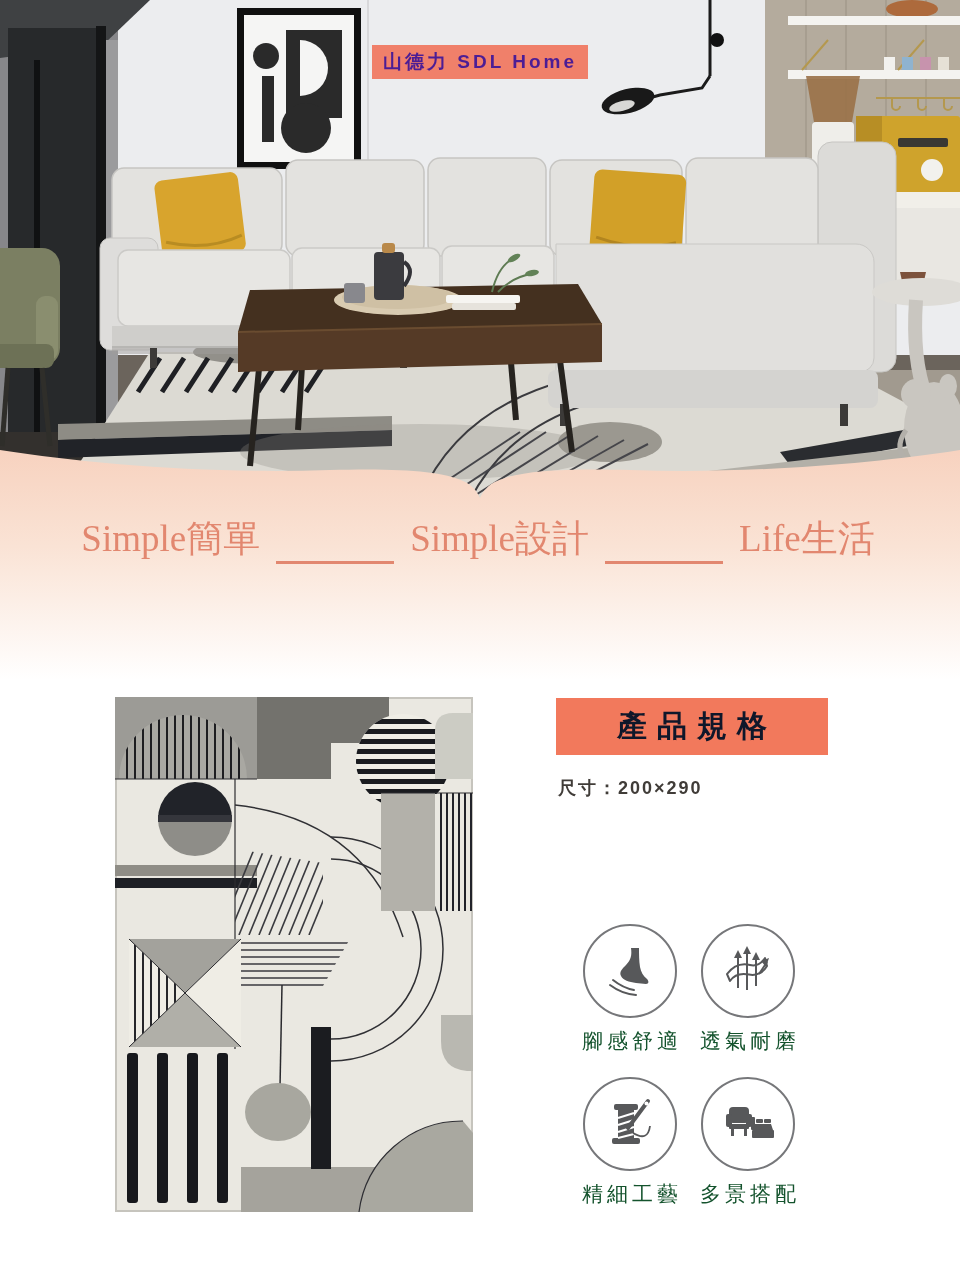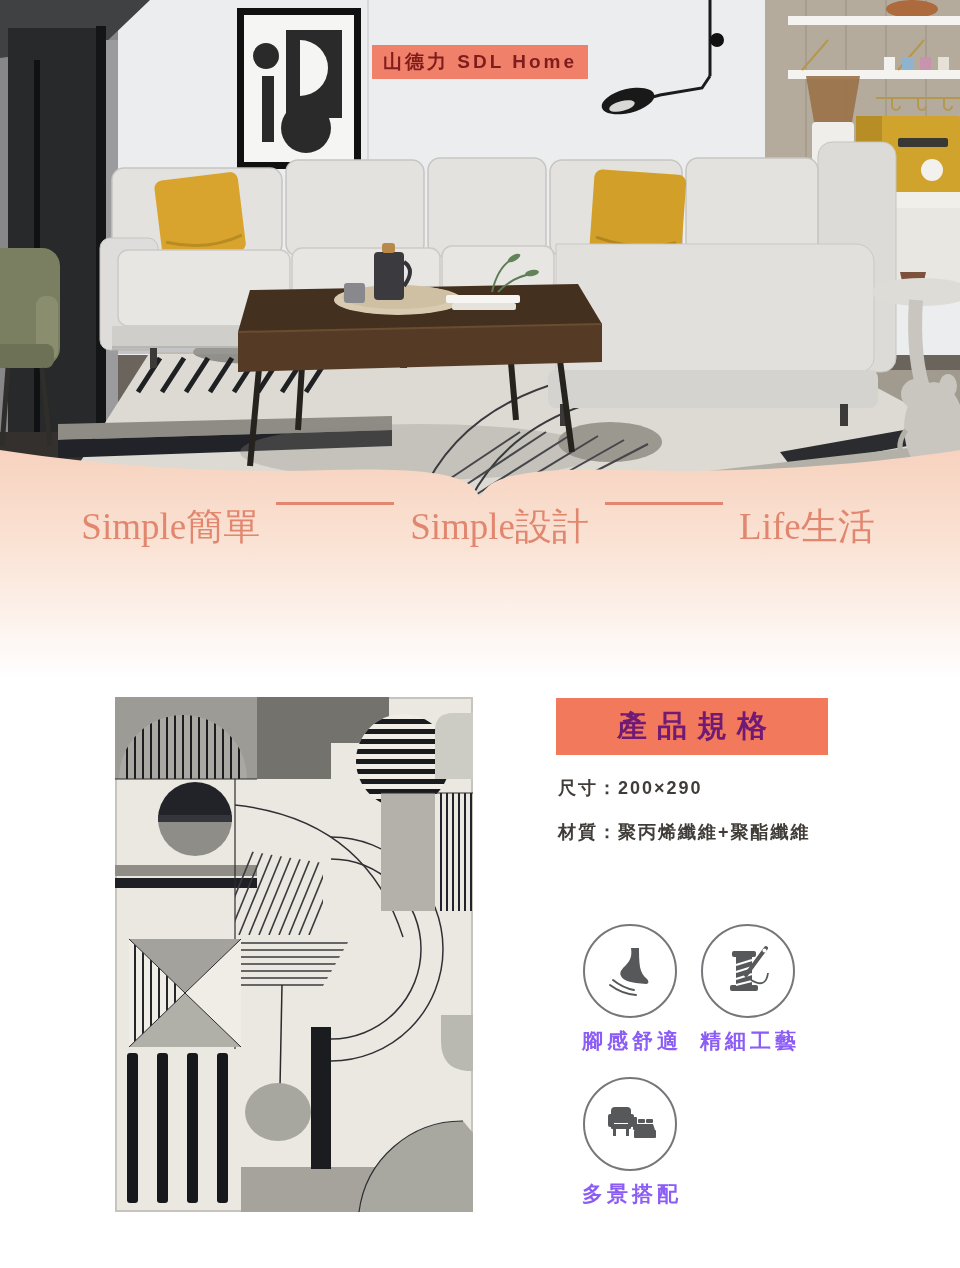--- a/index.html
+++ b/index.html
@@ -6,56 +6,56 @@
   body{
     width:960px;height:1268px;position:relative;overflow:hidden;
     background:#ffffff;
     font-family:"Liberation Sans","DejaVu Sans",sans-serif;
   }
   
   .hero{position:absolute;left:0;top:0;width:960px;height:500px;}
   .hero svg{display:block;}
   .badge{
     position:absolute;left:372px;top:45px;width:216px;height:34px;
-    background:#f0806a;color:#7f1d1d;font-size:19px;font-weight:bold;
+    background:#f0806a;color:#4c1d95;font-size:19px;font-weight:bold;
     letter-spacing:3px;display:flex;align-items:center;justify-content:center;
   }
   .wave{position:absolute;left:0;top:440px;width:960px;height:240px;}
   
   .tagline{
     position:absolute;left:0;top:502px;width:956px;height:62px;
-    display:flex;align-items:flex-start;justify-content:center;gap:16px;
+    display:flex;align-items:flex-end;justify-content:center;gap:16px;
     color:#e2876f;font-family:"Liberation Serif","DejaVu Serif",serif;
     font-size:37px;white-space:nowrap;
   }
   .tagline .dash{width:118px;height:3px;background:#e2876f;}
   
   .rug{position:absolute;left:115px;top:697px;width:358px;height:515px;}
   .spec-banner{
     position:absolute;left:556px;top:698px;width:272px;height:57px;
-    background:#f2795c;color:#701a75;display:flex;align-items:center;justify-content:center;
+    background:#f2795c;color:#0f172a;display:flex;align-items:center;justify-content:center;
     font-size:30px;font-weight:bold;letter-spacing:10px;text-indent:10px;
   }
   .spec-lines{
     position:absolute;left:558px;top:766px;
     font-size:18px;font-weight:bold;color:#403c38;letter-spacing:2px;
     line-height:44px;white-space:nowrap;
   }
   .spec-line.indent{padding-left:78px;}
   .features{
     position:absolute;left:571px;top:924px;
     display:grid;grid-template-columns:118px 118px;row-gap:22px;justify-items:center;
   }
   .feature{display:flex;flex-direction:column;align-items:center;}
   .feature .circle{
     width:90px;height:90px;border:2px solid #76777a;border-radius:50%;
     display:flex;align-items:center;justify-content:center;background:#ffffff;
   }
   .feature .label{
-    margin-top:9px;font-size:21px;font-weight:bold;color:#8b5cf6;
+    margin-top:9px;font-size:21px;font-weight:normal;color:#14532d;
     letter-spacing:4px;text-indent:4px;white-space:nowrap;
   }
 </style>
 </head>
 <body>
 
 <div class="hero">
 <svg width="960" height="500" viewBox="0 0 960 500" xmlns="http://www.w3.org/2000/svg">
 
   <rect x="0" y="0" width="960" height="500" fill="#ecedef"></rect>
@@ -418,38 +418,55 @@
 </svg>
 
 <div class="spec-banner">
   <span>產品規格</span>
 </div>
 
 <div class="spec-lines">
   <div class="spec-line">
     <span>尺寸：</span><span>200×290</span>
   </div>
-  <div class="spec-line">
-    <span>材質：</span><span>聚丙烯纖維+聚酯纖維</span>
-  </div>
 </div>
 
 <div class="features">
 
   <div class="feature">
     <div class="circle">
       <svg width="54" height="54" viewBox="0 0 54 54" xmlns="http://www.w3.org/2000/svg">
         <path d="M28,4 C29,11 28,16 23,21 C19,25 16,28 18,32 C20,36 26,38 33,39 L43,40 C46,40 46,37 44,35 C40,32 38,28 37,23 C36,17 36,10 36,4 Z" fill="#57585a"></path>
         <path d="M10,36 Q20,44 31,46" stroke="#57585a" stroke-width="2" fill="none" stroke-linecap="round"></path>
         <path d="M7,41 Q19,50 33,51" stroke="#57585a" stroke-width="2" fill="none" stroke-linecap="round"></path>
       </svg>
     </div>
     <div class="label">腳感舒適</div>
   </div>
 
+  <div class="feature">
+    <div class="circle">
+      <svg width="54" height="54" viewBox="0 0 54 54" xmlns="http://www.w3.org/2000/svg">
+        <g stroke="#57585a" stroke-width="2" fill="none">
+          <line x1="17" y1="44" x2="17" y2="12"></line>
+            <line x1="26" y1="46" x2="26" y2="8"></line>
+            <line x1="35" y1="42" x2="35" y2="14"></line>
+          <line x1="38" y1="30" x2="46" y2="18"></line>
+        </g>
+        <g fill="#57585a">
+          <polygon points="17,6 13,14 21,14"></polygon>
+            <polygon points="26,2 22,10 30,10"></polygon>
+            <polygon points="35,8 31,16 39,16"></polygon>
+          <polygon points="48,14 40,17 45,23"></polygon>
+        </g>
+        <path d="M6,30 C13,21 21,19 29,21 C35,22.5 40,20 44,14 L46,22 C42,29 35,32 28,30.5 C20,29 13,31 9,37 Z" fill="none" stroke="#57585a" stroke-width="2" stroke-linejoin="round"></path>
+      </svg>
+    </div>
+    <div class="label">透氣耐磨</div>
+  </div>
 
   <div class="feature">
     <div class="circle">
       <svg width="54" height="54" viewBox="0 0 54 54" xmlns="http://www.w3.org/2000/svg">
         <g fill="#57585a">
           <rect x="11" y="7" width="24" height="6" rx="2"></rect>
           <rect x="9" y="41" width="28" height="6" rx="2"></rect>
           <polygon points="15,13 31,13 31,41 15,41"></polygon>
         </g>
         <g stroke="#ffffff" stroke-width="2">

